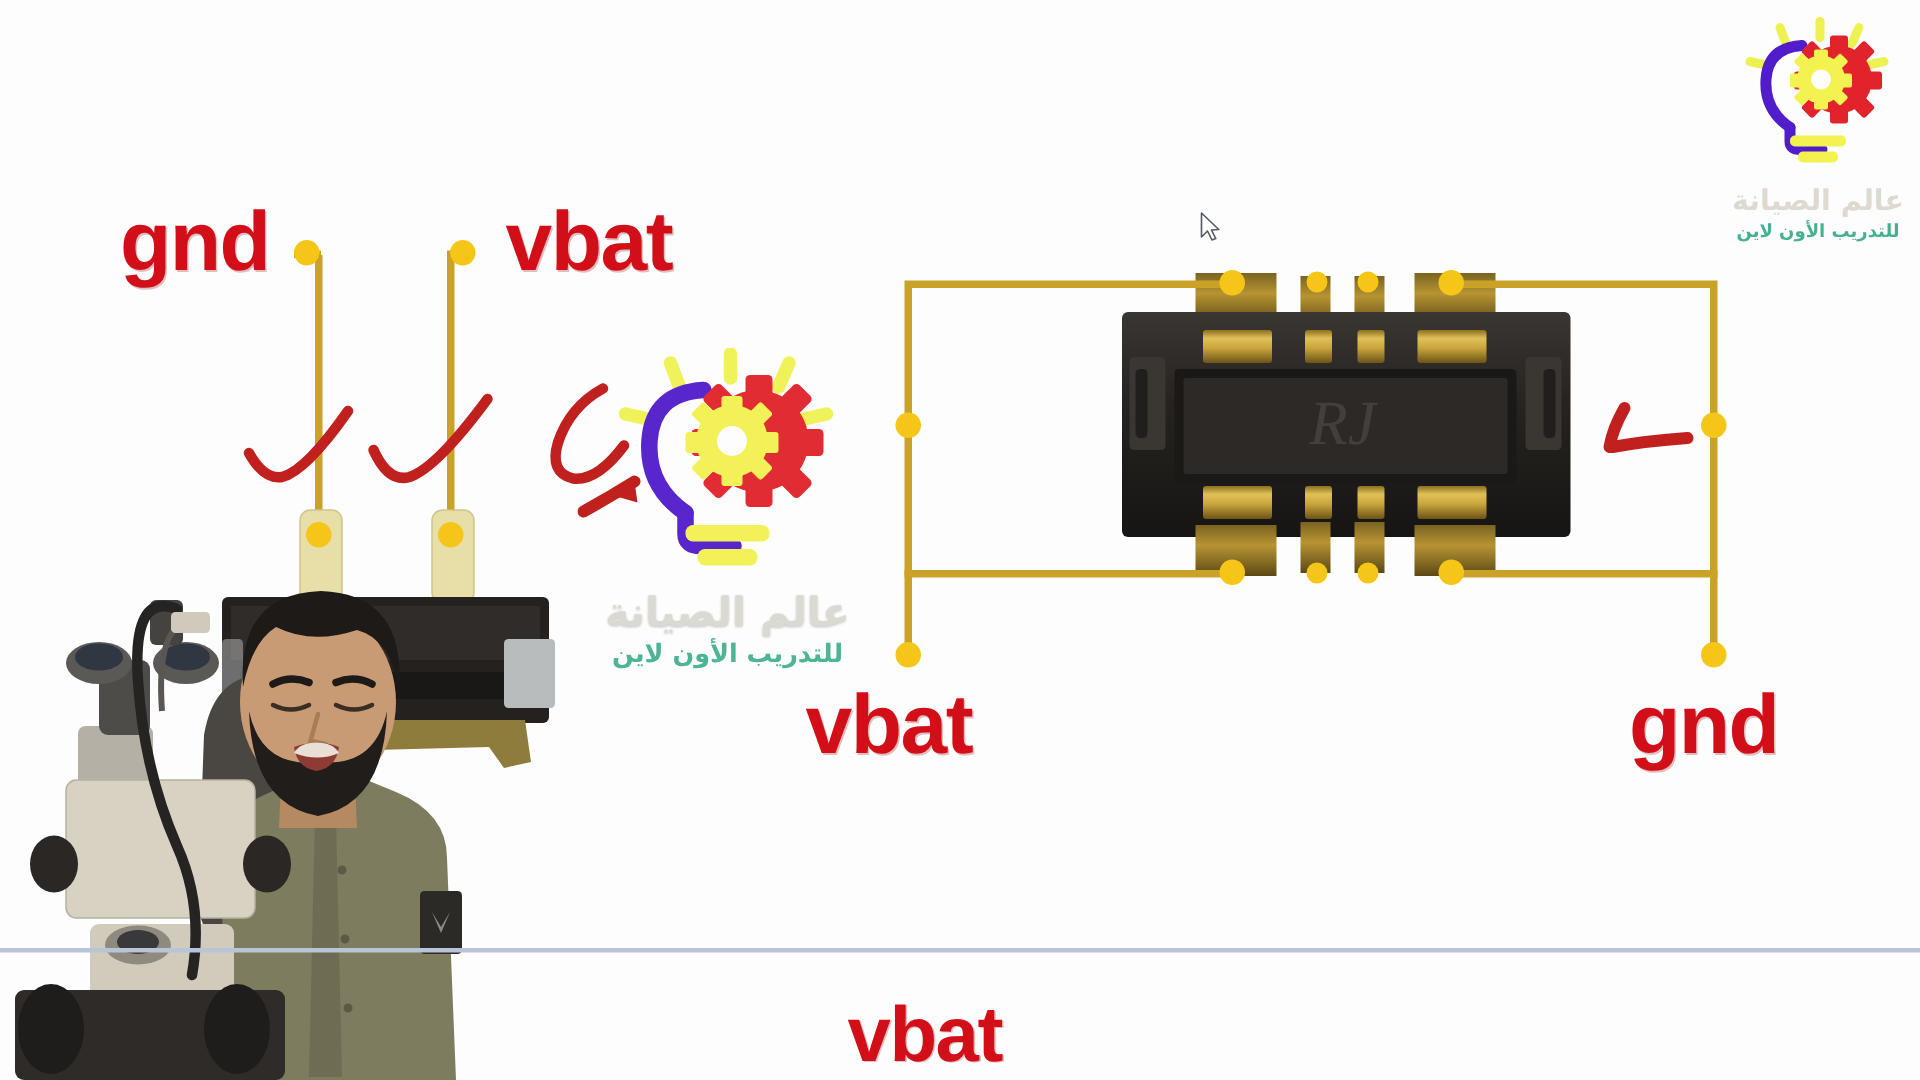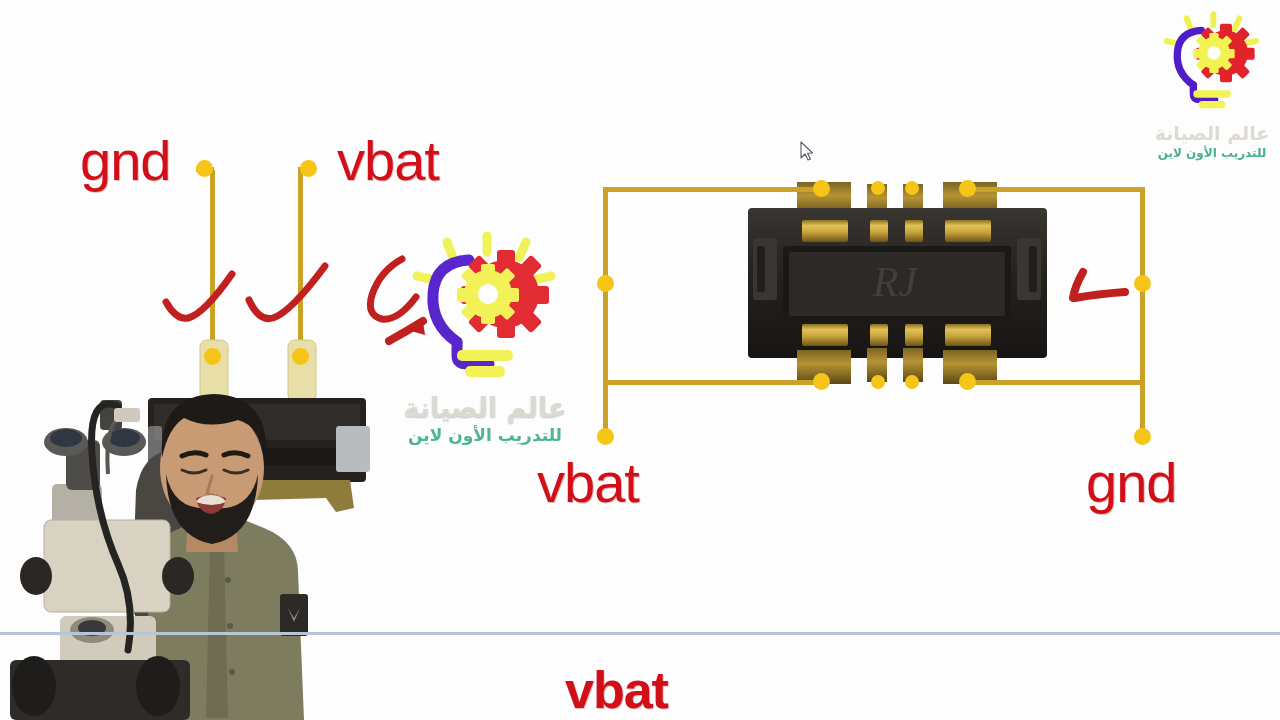--- a/index.html
+++ b/index.html
@@ -15,21 +15,21 @@
   }
 
   
   .abs { position:absolute; }
 
   
   .red-label {
     position:absolute;
     color:#d20f18;
     font-family:"Liberation Sans", sans-serif;
-    font-weight:normal;
+    font-weight:bold;
     letter-spacing:-1px;
     line-height:1;
     text-shadow:1px 1px 0 rgba(150,0,0,.25);
     white-space:nowrap;
     user-select:none;
   }
   #lbl-gnd-tl   { left:80px;  top:133px; font-size:56px; }
   #lbl-vbat-tl  { left:337px; top:133px; font-size:56px; }
   #lbl-vbat-bl  { left:537px; top:455px; font-size:56px; }
   #lbl-gnd-br   { left:1086px;top:455px; font-size:56px; }

